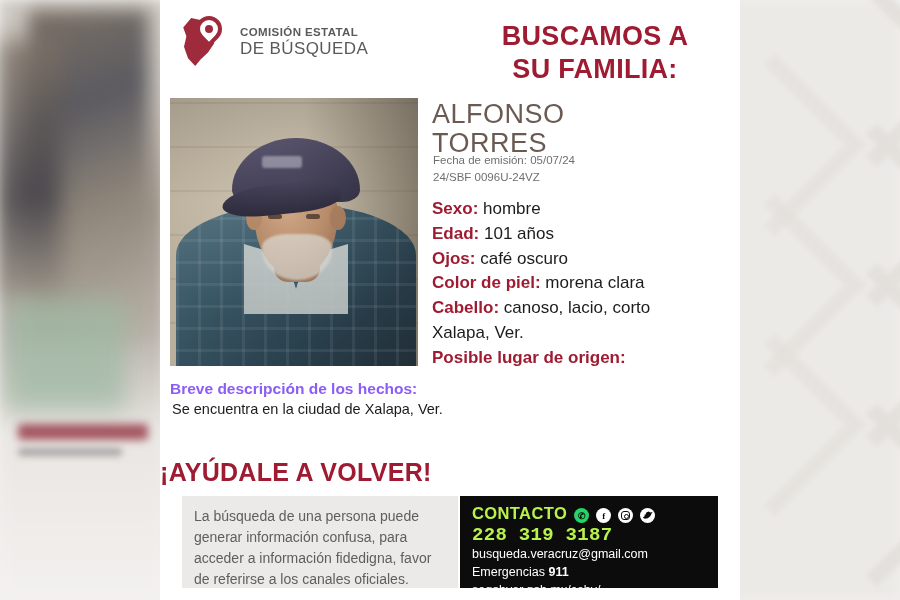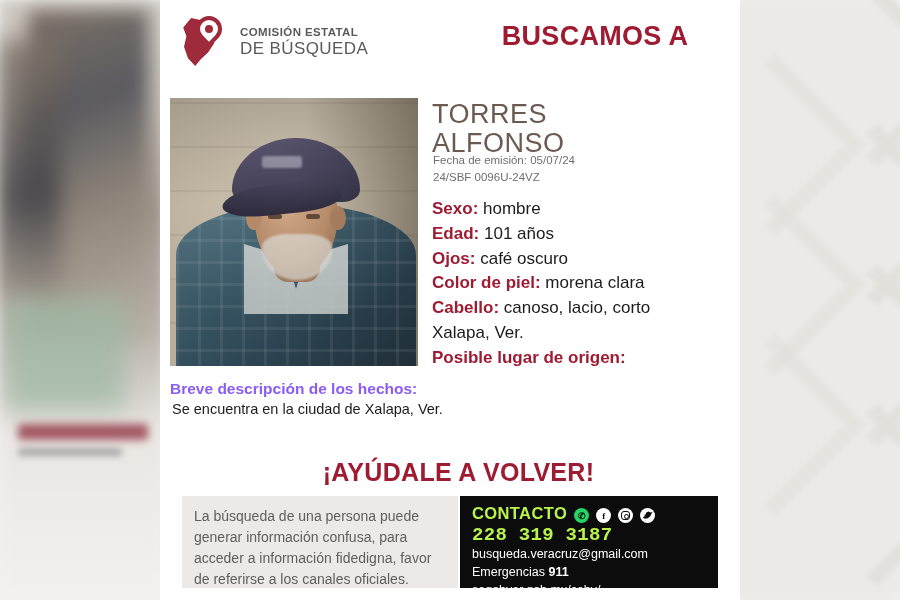--- a/index.html
+++ b/index.html
@@ -230,21 +230,21 @@
     position: absolute; left: 10px; top: 380px;
     font-size: 15.5px; font-weight: bold; color: #8b5cf6;
   }
   .facts-text {
     position: absolute; left: 12px; top: 401px;
     font-size: 14.5px; color: #1c1c1c;
   }
 
   .cta {
     position: absolute; left: 0; top: 458px; width: 597px;
-    text-align: center;
+    text-align: left;
     color: #9e1b32;
     font-size: 25px; font-weight: bold; letter-spacing: .3px;
   }
 
   .disclaimer {
     position: absolute; left: 22px; top: 496px; width: 276px; height: 92px;
     background: #eceae8;
     padding: 10px 12px;
     color: #5e5e5e; font-size: 14px; line-height: 1.5;
   }
@@ -319,20 +319,21 @@
           </div>
         </div>
         <div class="logo-text">
           <div class="l1">COMISIÓN ESTATAL</div>
           <div class="l2">DE BÚSQUEDA</div>
         </div>
       </div>
 
       <div class="headline">
         <div>BUSCAMOS A</div>
+        <div>SU FAMILIA:</div>
       </div>
 
       <div class="photo">
         <div class="wall"></div>
         <div class="shadowwall"></div>
         <div class="body"></div>
         <div class="plaid"></div>
         <div class="collar"></div>
         <div class="neck"></div>
         <div class="face"></div>
@@ -341,22 +342,22 @@
         <div class="beard"></div>
         <div class="eye-l"></div>
         <div class="eye-r"></div>
         <div class="cap"></div>
         <div class="cap-logo"></div>
         <div class="brim"></div>
         <div class="grain"></div>
       </div>
 
       <div class="name">
+        <div>ALFONSO</div>
         <div>TORRES</div>
-        <div>ALFONSO</div>
       </div>
 
       <div class="issue">
         <div>Fecha de emisión: 05/07/24</div>
         <div>24/SBF 0096U-24VZ</div>
       </div>
 
       <div class="attrs">
         <div>
           <span class="k">Sexo:</span>

